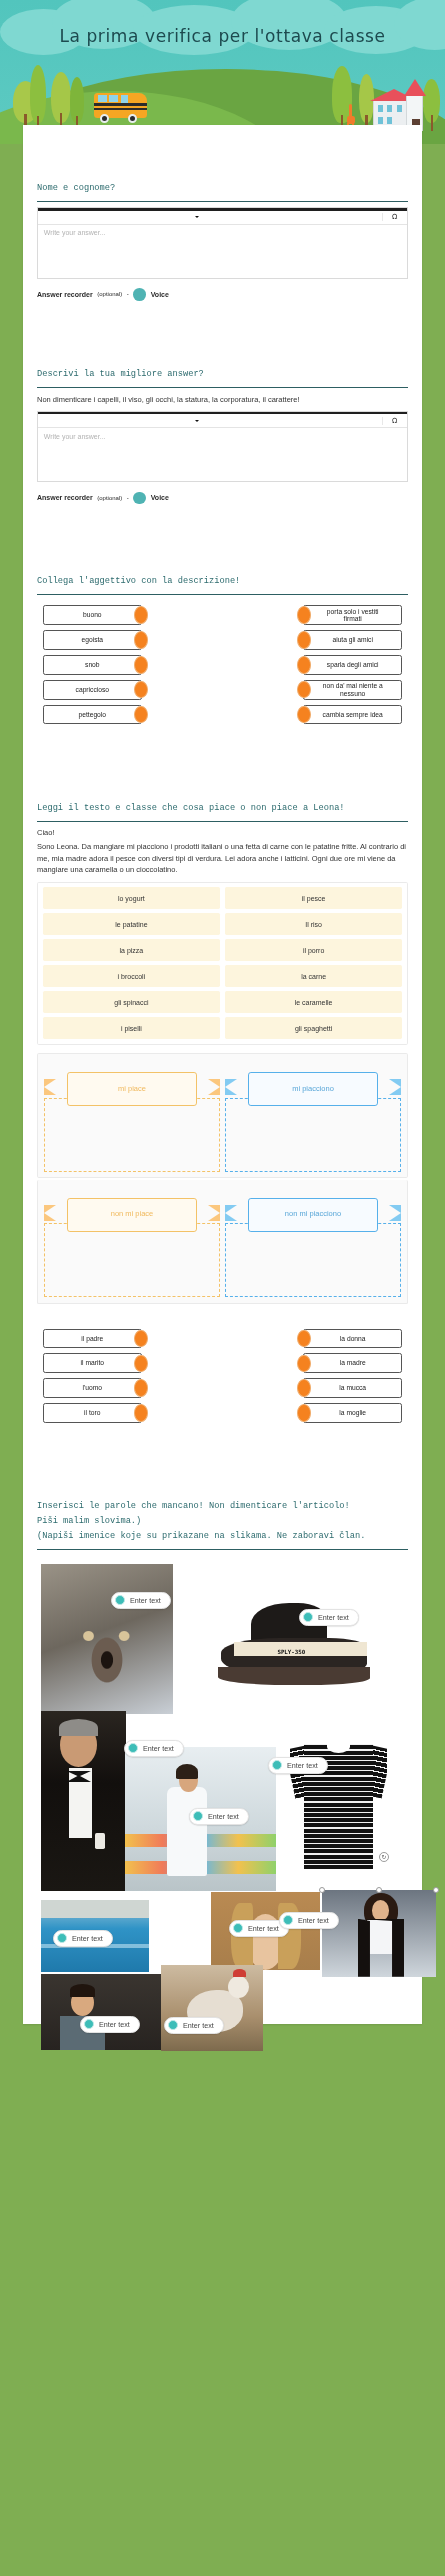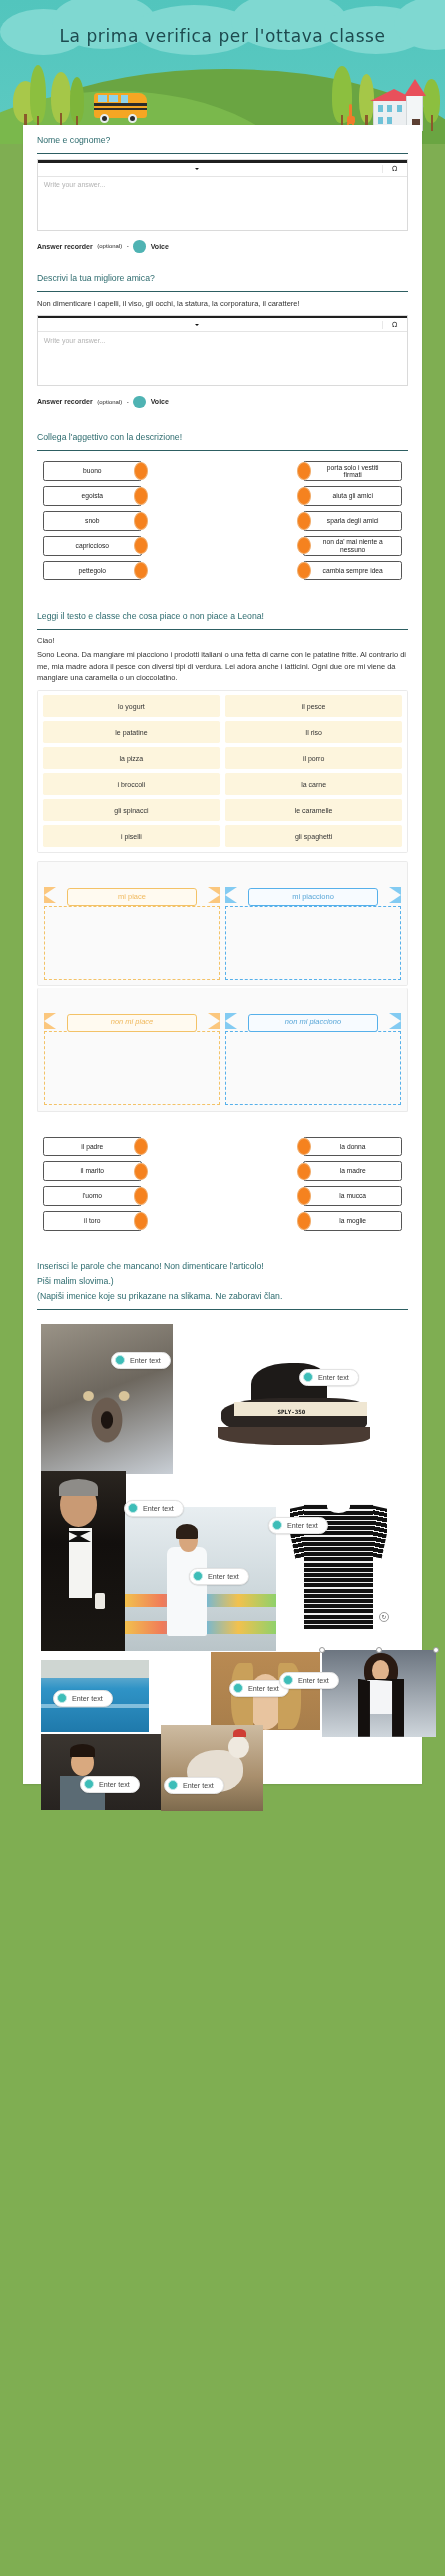--- a/index.html
+++ b/index.html
@@ -53,22 +53,22 @@
     position:absolute; left:0; top:24px; width:445px; text-align:center;
     font-family:"DejaVu Sans", sans-serif; font-size:17px; line-height:25.5px;
     color:#1d4a4f; letter-spacing:0.6px; z-index:5;
   }
 
   
   .card { position:absolute; left:23px; top:125px; width:399px;
           background:#ffffff; box-shadow:0 0.6px 1.7px rgba(0,0,0,.10);
           padding:0 0 8px 0; }
   .sect { padding:8px 14px 3.5px 14px; }
-  .qtitle { font-family:Liberation Sans, sans-serif; font-size:8.7px; color:#2d6b6e;
-            line-height:15px; padding-bottom:3.5px; }
+  .qtitle { font-family:Liberation Mono, monospace; font-size:8.7px; color:#2d6b6e;
+            line-height:15px; padding-bottom:3.5px;margin-top:48px; }
   .hr { border-bottom:0.6px solid #2d5e62; margin:1.2px 0 5.8px 0; }
   .sub { font-size:7.5px; color:#333; line-height:11.6px; padding-bottom:5.8px; }
 
   
   .editor { border:0.6px solid #dadada; background:#fff; }
   .editor .topbar { height:2.3px; background:#1f1f1f; }
   .editor .tools { display:flex; height:14px; align-items:center;
                    border-bottom:0.6px solid #e4e4e4; font-size:6.4px; color:#333; }
   .editor .tools .grow { flex:1; display:flex; align-items:center; justify-content:center; }
   .editor .tools .cell { width:25.5px; text-align:center; border-left:0.6px solid #e8e8e8;
@@ -104,21 +104,21 @@
            display:flex; align-items:center; justify-content:center;
            font-size:7px; color:#333; }
 
   
   .dzwrap { border:0.6px solid #eaeaea; border-radius:1.7px; background:#fafafa;
             padding:5.8px; display:flex; gap:4.6px; margin-top:8px; }
   .dz { flex:1; position:relative; padding-top:17.4px; }
   .ribbon { position:relative; width:100%; height:24px; display:flex;
             align-items:center; justify-content:center; }
   .ribbon .tail { position:absolute; top:2.3px; width:0; height:0; }
-  .ribbon .plate { position:relative; z-index:2; width:74%; height:18px;
+  .ribbon .plate { position:relative; z-index:2; width:74%; height:34px;
                    border-radius:2.9px; display:flex; align-items:center;
                    justify-content:center; font-size:7.5px; text-align:right;
                    line-height:8.7px; }
   .dz .drop { height:74px; margin-top:-3.5px; }
   .dz.or .plate { background:#fffaf0; border:1.2px solid #f3c267; color:#f0b95e; }
   .dz.or .tail.l { left:0; border-top:8.7px solid #fbc77e; border-bottom:8.7px solid #fbc77e;
                    border-right:12.7px solid transparent; }
   .dz.or .tail.r { right:0; border-top:8.7px solid #fbc77e; border-bottom:8.7px solid #fbc77e;
                    border-left:12.7px solid transparent; }
   .dz.or .drop { border:1.2px dashed #f3c267; }
@@ -286,21 +286,21 @@
     </div>
     <div class="rec">
       <b>Answer recorder</b>
       <span class="opt">(optional)</span>
       <span class="opt">-</span>
       <span class="mic"></span>
       <span class="voice">Voice</span>
     </div>
 
     <div class="sect" style="padding-top:16px;">
-      <div class="qtitle">Descrivi la tua migliore amica?</div>
+      <div class="qtitle">Descrivi la tua migliore answer?</div>
       <div class="hr"></div>
       <div class="sub">Non dimenticare i capelli, il viso, gli occhi, la statura, la corporatura, il carattere!</div>
       <div class="editor">
         <div class="topbar"></div>
         <div class="tools">
           <span class="grow">
               <i class="caret"></i>
             </span>
           <span class="cell"></span>
           <span class="cell">Ω</span>
@@ -406,21 +406,21 @@
         <div class="dz bl">
           <div class="ribbon">
             <span class="tail l"></span>
             <span class="tail r"></span>
             <span class="plate">mi piacciono</span>
           </div>
           <div class="drop"></div>
         </div>
       </div>
 
-      <div class="dzwrap" style="margin-top:1.2px;border-top:none;font-style:italic;">
+      <div class="dzwrap" style="margin-top:1.2px;border-top:none;">
         <div class="dz or">
           <div class="ribbon">
             <span class="tail l"></span>
             <span class="tail r"></span>
             <span class="plate">non mi piace</span>
           </div>
           <div class="drop"></div>
         </div>
         <div class="dz bl">
           <div class="ribbon">

